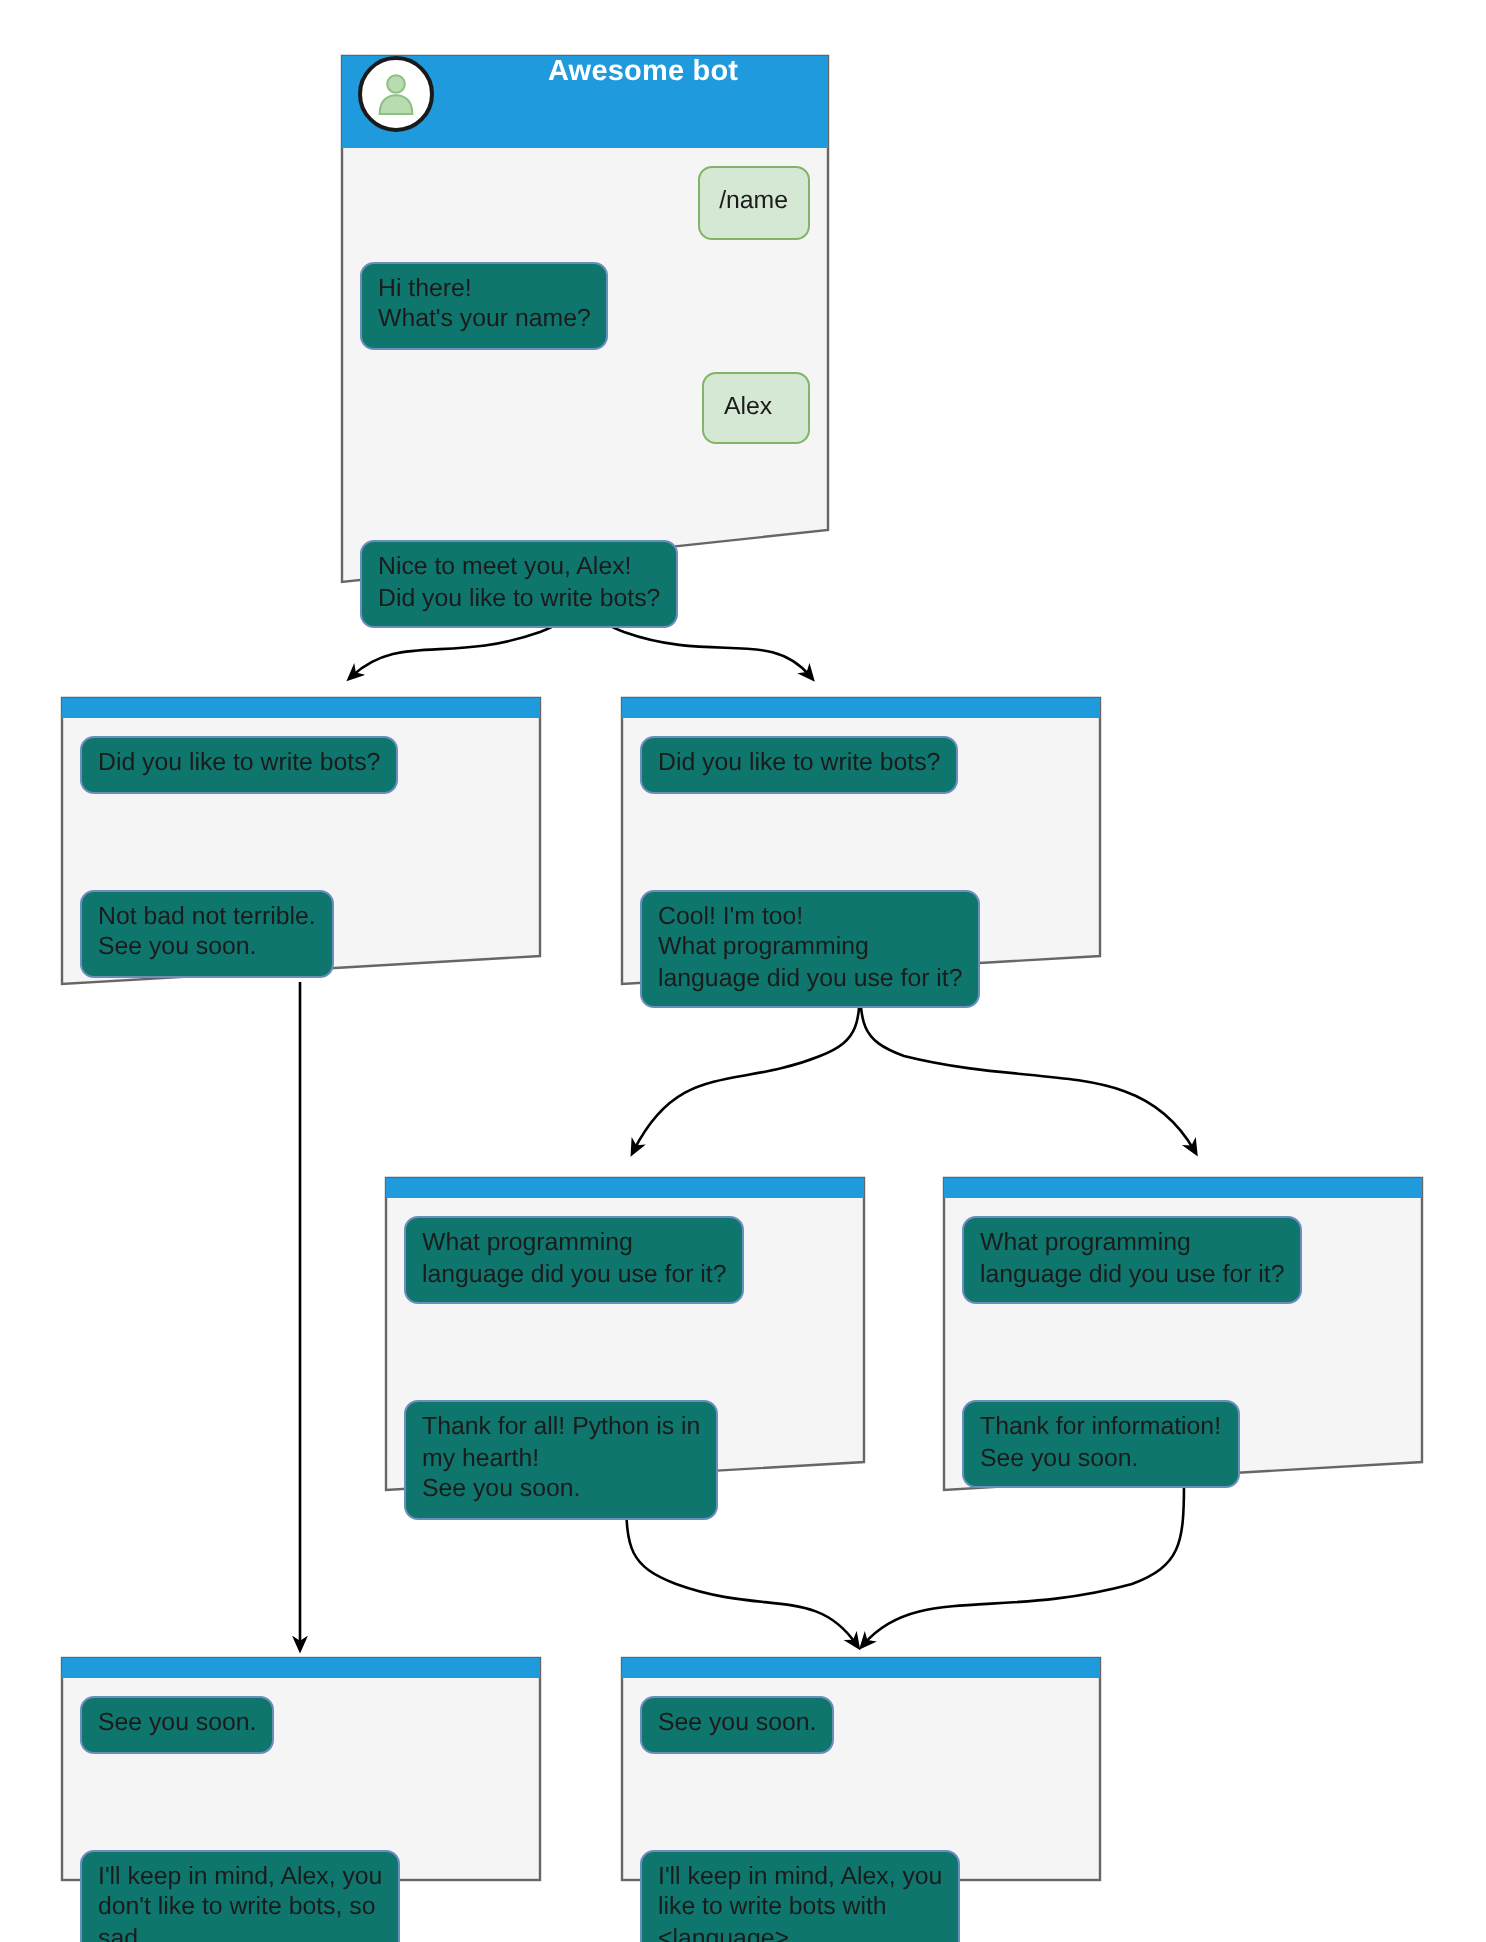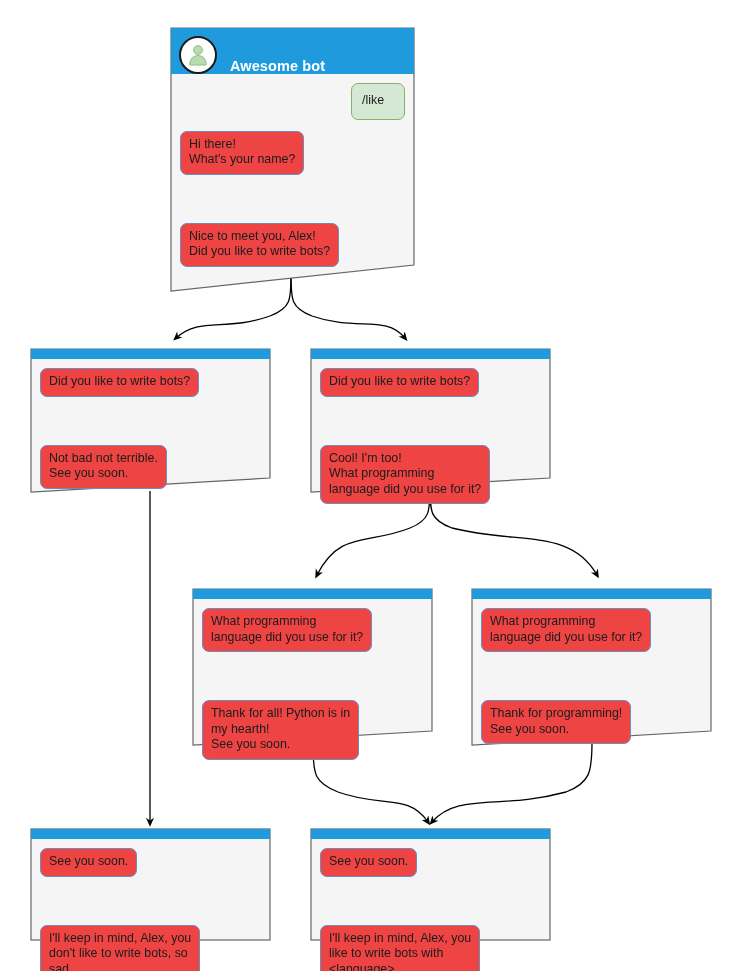--- a/index.html
+++ b/index.html
@@ -50,22 +50,23 @@
 
   
   .node-header {
     height: 10px;
     background: #1f9bdd;
     box-sizing: border-box;
   }
   .node-header.tall {
     height: 46px;
     display: flex;
-    align-items: flex-end;
+    align-items: flex-start;
     padding-left: 8px;
+    gap: 44px;
   }
   .avatar {
     width: 38px;
     height: 38px;
     border-radius: 50%;
     background: #ffffff;
     border: 2px solid #1a1a1a;
     box-sizing: border-box;
     display: flex;
     align-items: center;
@@ -98,21 +99,21 @@
     border-radius: 7px;
     padding: 5px 8px 6px 8px;
     font-size: 12.4px;
     line-height: 15.5px;
     color: #1b1b1b;
     white-space: pre-line;
     box-sizing: border-box;
     max-width: 88%;
   }
   .bubble.bot {
-    background: #ef4444;
+    background: #0f766e;
     border: 1px solid #6c8ebf;
   }
   .bubble.user {
     background: #d5e8d4;
     border: 1px solid #82b366;
     min-width: 54px;
     padding: 9px 10px 10px 10px;
   }
 </style>
 </head>
@@ -151,25 +152,28 @@
         <div class="avatar">
           <svg width="22" height="22" viewBox="0 0 22 22" xmlns="http://www.w3.org/2000/svg">
             <circle cx="11" cy="6" r="4.4" fill="#b8dcb0" stroke="#8cc084" stroke-width="1"></circle>
             <path d="M2.8,21 C2.8,14.6 6.4,11.6 11,11.6 C15.6,11.6 19.2,14.6 19.2,21 Z" fill="#b8dcb0" stroke="#8cc084" stroke-width="1"></path>
           </svg>
         </div>
         <div class="bot-title">Awesome bot</div>
       </div>
       <div class="chat-body" style="width:245px;">
         <div class="msg-row right">
-          <div class="bubble user">/like</div>
+          <div class="bubble user">/name</div>
         </div>
         <div class="msg-row left">
           <div class="bubble bot">Hi there!
 What's your name?</div>
+        </div>
+        <div class="msg-row right">
+          <div class="bubble user">Alex</div>
         </div>
         <div class="msg-row left">
           <div class="bubble bot">Nice to meet you, Alex!
 Did you like to write bots?</div>
         </div>
       </div>
     </div>
   </div>
 
   <div class="node" style="left:30px; top:348px; width:241px; height:145px;">
@@ -234,21 +238,21 @@
       <polygon points="1,1 240,1 240,143 1,157" fill="#f5f5f5" stroke="#666666" stroke-width="1.2"></polygon>
     </svg>
     <div class="node-inner">
       <div class="node-header" style="width:239px; margin:1px 0 0 1px;"></div>
       <div class="chat-body" style="width:241px;">
         <div class="msg-row left">
           <div class="bubble bot">What programming
 language did you use for it?</div>
         </div>
         <div class="msg-row left">
-          <div class="bubble bot">Thank for programming!
+          <div class="bubble bot">Thank for information!
 See you soon.</div>
         </div>
       </div>
     </div>
   </div>
 
   <div class="node" style="left:30px; top:828px; width:241px; height:113px;">
     <svg class="node-shape" viewBox="0 0 241 113" preserveAspectRatio="none" xmlns="http://www.w3.org/2000/svg">
       <rect x="1" y="1" width="239" height="111" fill="#f5f5f5" stroke="#666666" stroke-width="1.2"></rect>
     </svg>

